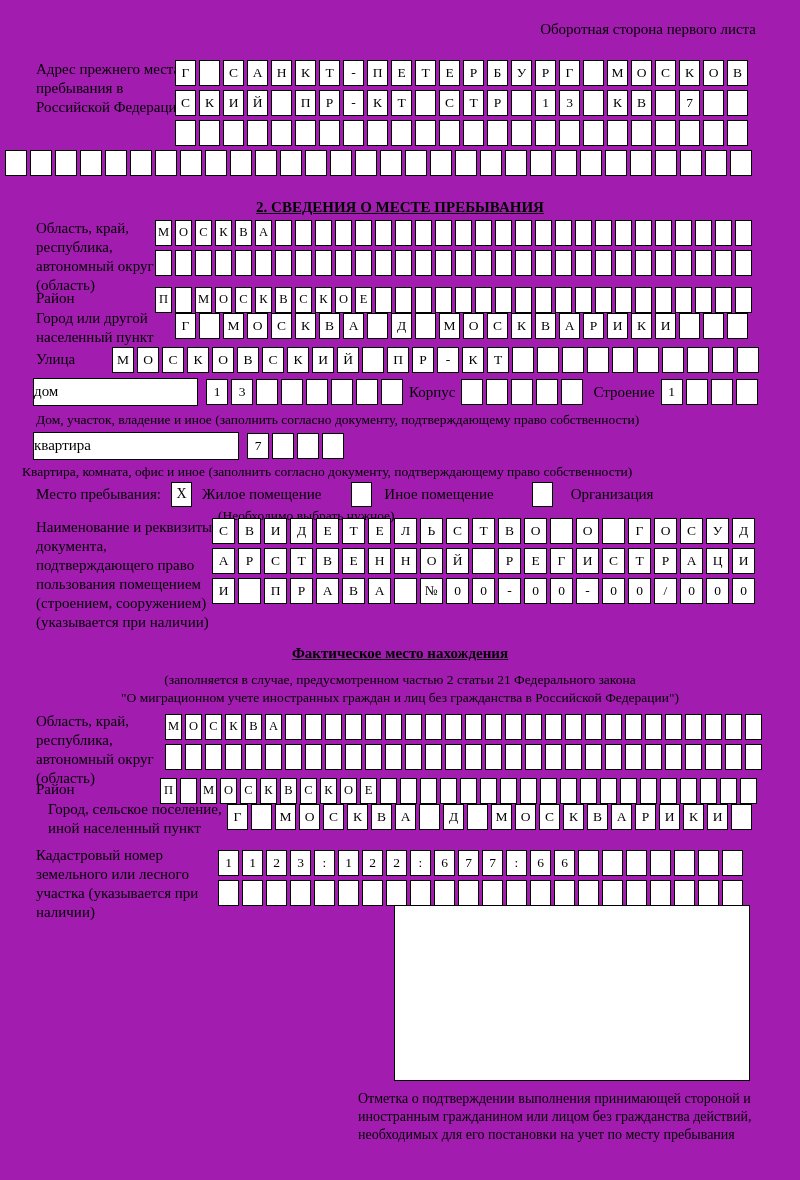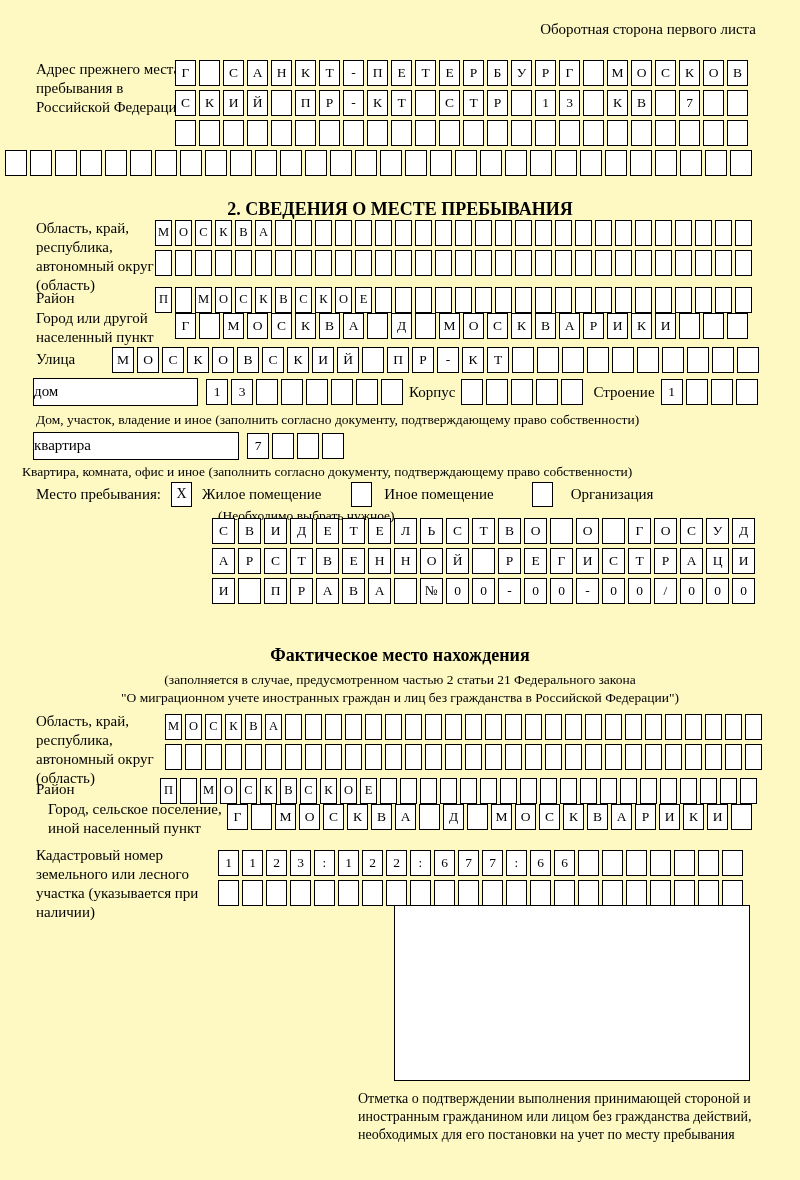--- a/index.html
+++ b/index.html
@@ -1,24 +1,24 @@
 <!DOCTYPE html>
 <html><head>
 <meta charset="utf-8">
 <style>
   html,body{margin:0;padding:0;background:#fff;}
   .page{
-    position:relative;width:800px;height:1180px;background:#fef9c3;color:#000;
+    position:relative;width:800px;height:1180px;background:#a21caf;color:#000;
     font-family:"Liberation Serif","DejaVu Serif",serif;overflow:hidden;
   }
   .abs{position:absolute;}
   .lbl{font-size:15px;line-height:19px;}
   .note{font-size:13.5px;line-height:17px;}
   .center{text-align:center;width:100%;left:0;}
-  .title{font-weight:bold;font-size:18px;}
+  .title{font-weight:bold;font-size:15px;text-decoration:underline;}
   .cells{display:flex;gap:3px;}
   .cell{
     display:inline-block;box-sizing:border-box;border:1.6px solid #000;background:#fff;
     text-align:center;font-size:13.5px;line-height:23px;height:26px;overflow:hidden;
   }
   .w21 .cell{width:21px;}
   .w22 .cell{width:22px;}
   .w17 .cell{width:17px;font-size:12.5px;}
   .w23 .cell{width:23px;}
   .bigbox{
@@ -356,20 +356,21 @@
     <span>Место пребывания:</span>
     <span class="chk" style="margin:0 10px 0 10px;">X</span>
     <span>Жилое помещение</span>
     <span class="chk" style="margin:0 12px 0 30px;"></span>
     <span>Иное помещение</span>
     <span class="chk" style="margin:0 18px 0 38px;"></span>
     <span>Организация</span>
   </div>
   <div class="abs note" style="top:507px;left:218px;">(Необходимо выбрать нужное)</div>
 
+  <div class="abs lbl" style="top:518px;left:36px;width:190px;">Наименование и реквизиты документа, подтверждающего право пользования помещением (строением, сооружением) (указывается при наличии)</div>
   <div class="abs cells w23" style="top:518px;left:212px;">
       <span class="cell">С</span>
       <span class="cell">В</span>
       <span class="cell">И</span>
       <span class="cell">Д</span>
       <span class="cell">Е</span>
       <span class="cell">Т</span>
       <span class="cell">Е</span>
       <span class="cell">Л</span>
       <span class="cell">Ь</span>

